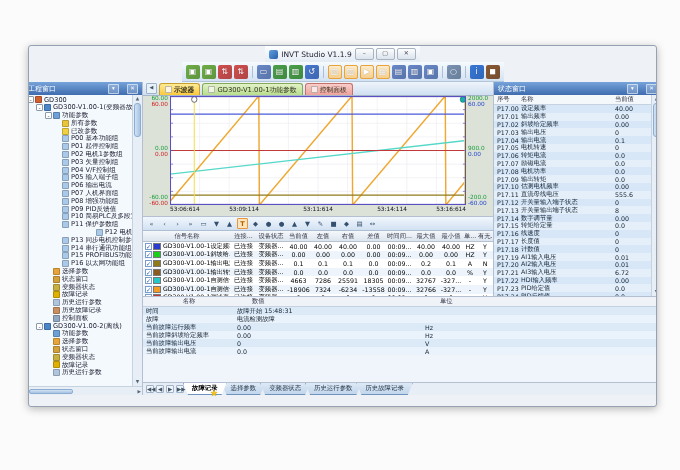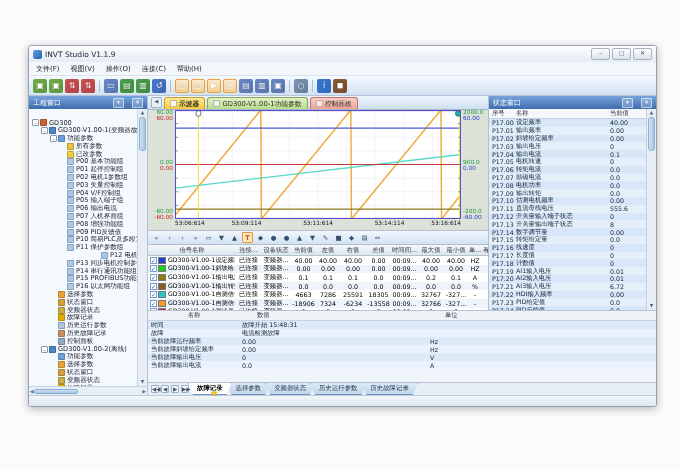--- a/index.html
+++ b/index.html
@@ -1,34 +1,34 @@
 <!DOCTYPE html>
 <html><head>
 <meta charset="utf-8">
 <style>
   html,body{margin:0;padding:0;}
   body{width:680px;height:470px;background:#fbfbfb;font-family:"DejaVu Sans",sans-serif;-webkit-font-smoothing:antialiased;}
   .desktop{position:relative;width:680px;height:470px;overflow:hidden;}
-  .win{position:absolute;left:28px;top:45px;width:627px;height:360px;background:#eef2f7;border:1px solid #96a2b2;border-radius:3px;box-shadow:0 2px 8px rgba(0,0,0,.28);display:flex;flex-direction:column;overflow:hidden;}
+  .win{position:absolute;left:28px;top:45px;width:627px;height:360px;background:#eef2f7;border:1px solid #96a2b2;border-radius:3px;box-shadow:0 2px 8px rgba(0,0,0,.28);display:flex;flex-direction:column;overflow:hidden;align-items:center;}
   .titlebar{height:16px;flex:none;display:flex;align-items:center;gap:3px;padding:0 4px;background:linear-gradient(#fdfeff,#e4ebf4);font-size:7.5px;color:#223;}
   .appicon{width:9px;height:9px;border-radius:2px;background:linear-gradient(135deg,#5fa0e0,#2a5fa8);flex:none;}
   .winbtns{margin-left:auto;display:flex;gap:2px;}
   .winbtn{width:17px;height:10px;border:1px solid #a8b2c0;border-radius:2px;background:linear-gradient(#fcfdfe,#dbe3ec);font-size:6px;line-height:8px;text-align:center;color:#445;}
   .menubar{height:13px;flex:none;display:flex;align-items:center;gap:11px;padding:0 7px;background:#f3f7fb;border-bottom:1px solid #dbe3ec;font-size:7px;color:#222;}
   .toolbar{height:19px;flex:none;display:flex;align-items:center;gap:2px;padding:0 4px;background:linear-gradient(#f5fafe,#d3e2f3);border-bottom:1px solid #b4c5da;}
   .tbtn{width:14px;height:14px;border-radius:2px;display:flex;align-items:center;justify-content:center;font-size:8px;color:#fff;text-shadow:0 0 1px rgba(0,0,0,.4);}
   .tbtn.hl{border:1px solid #e8a33c;background:linear-gradient(#fdeccd,#f6cf8e);box-sizing:border-box;}
   .tsep{width:1px;height:12px;background:#aebfd4;margin:0 2px;}
   .main{flex:1;display:flex;min-height:0;}
   .ptitle{height:13px;flex:none;background:linear-gradient(#76a3da,#3e6cae);color:#fff;font-size:7px;display:flex;align-items:center;gap:8px;padding:0 4px;}
   .ptitle .sp{flex:1;}
   .pbtn{width:9px;height:8px;flex:none;background:rgba(255,255,255,.22);border:1px solid rgba(255,255,255,.55);border-radius:1px;font-size:5.5px;line-height:6px;text-align:center;color:#fff;}
   .leftpanel{width:118px;flex:none;display:flex;flex-direction:column;border-right:1px solid #b4c0d2;background:#f4f9fe;}
   .treewrap{flex:1;display:flex;min-height:0;}
-  .tree{flex:1;overflow:hidden;padding-top:10px;}
+  .tree{flex:1;overflow:hidden;padding-top:1px;}
   .trow{height:7.8px;display:flex;align-items:center;font-size:6.6px;white-space:nowrap;color:#223;overflow:hidden;}
   .texp{width:7px;height:7px;flex:none;border:1px solid #8899aa;background:#fff;font-size:6px;line-height:5px;text-align:center;color:#446;margin-right:1px;border-radius:1px;box-sizing:border-box;}
   .texp.blank{border:none;background:transparent;}
   .ticon{width:7px;height:7px;flex:none;border-radius:1px;margin-right:2px;border:1px solid rgba(0,0,0,.2);box-sizing:border-box;}
   .vscroll{width:9px;flex:none;background:#e7eef6;border-left:1px solid #c6d2e0;display:flex;flex-direction:column;align-items:center;justify-content:flex-start;font-size:4.5px;color:#567;}
   .varr{height:8px;line-height:8px;}
   .vthumb{width:7px;height:34px;background:linear-gradient(90deg,#d2e2f4,#a6c3e2);border:1px solid #8cadd2;border-radius:3px;box-sizing:border-box;}
   .vfill{flex:1;}
   .hscroll{height:8px;flex:none;background:#e7eef6;border-top:1px solid #c6d2e0;display:flex;align-items:center;font-size:4.5px;color:#567;padding:0 1px;gap:1px;}
   .hthumb{height:5px;width:44px;background:linear-gradient(#d2e2f4,#a6c3e2);border:1px solid #8cadd2;border-radius:2px;box-sizing:border-box;}
@@ -107,27 +107,20 @@
     <div class="titlebar">
       <span class="appicon"></span>
       <span>INVT Studio V1.1.9</span>
       <div class="winbtns" id="winbtns">
           <span class="winbtn">–</span>
           <span class="winbtn">▢</span>
           <span class="winbtn">✕</span>
         </div>
     </div>
 
-    <div class="menubar" id="menubar">
-        <span class="menuitem">文件(F)</span>
-        <span class="menuitem">视图(V)</span>
-        <span class="menuitem">操作(O)</span>
-        <span class="menuitem">连接(C)</span>
-        <span class="menuitem">帮助(H)</span>
-      </div>
     <div class="toolbar" id="toolbar">
         <span class="tbtn" style="background: linear-gradient(135deg, rgb(111, 174, 72), rgba(0, 0, 0, 0.15)), rgb(111, 174, 72);">▣</span>
         <span class="tbtn" style="background: linear-gradient(135deg, rgb(111, 174, 72), rgba(0, 0, 0, 0.15)), rgb(111, 174, 72);">▣</span>
         <span class="tbtn" style="background: linear-gradient(135deg, rgb(208, 80, 80), rgba(0, 0, 0, 0.15)), rgb(208, 80, 80);">⇅</span>
         <span class="tbtn" style="background: linear-gradient(135deg, rgb(208, 80, 80), rgba(0, 0, 0, 0.15)), rgb(208, 80, 80);">⇅</span>
         <span class="tsep"></span>
         <span class="tbtn" style="background: linear-gradient(135deg, rgb(104, 136, 200), rgba(0, 0, 0, 0.15)), rgb(104, 136, 200);">▭</span>
         <span class="tbtn" style="background: linear-gradient(135deg, rgb(74, 160, 74), rgba(0, 0, 0, 0.15)), rgb(74, 160, 74);">▤</span>
         <span class="tbtn" style="background: linear-gradient(135deg, rgb(74, 160, 74), rgba(0, 0, 0, 0.15)), rgb(74, 160, 74);">▥</span>
         <span class="tbtn" style="background: linear-gradient(135deg, rgb(72, 120, 208), rgba(0, 0, 0, 0.15)), rgb(72, 120, 208);">↺</span>

